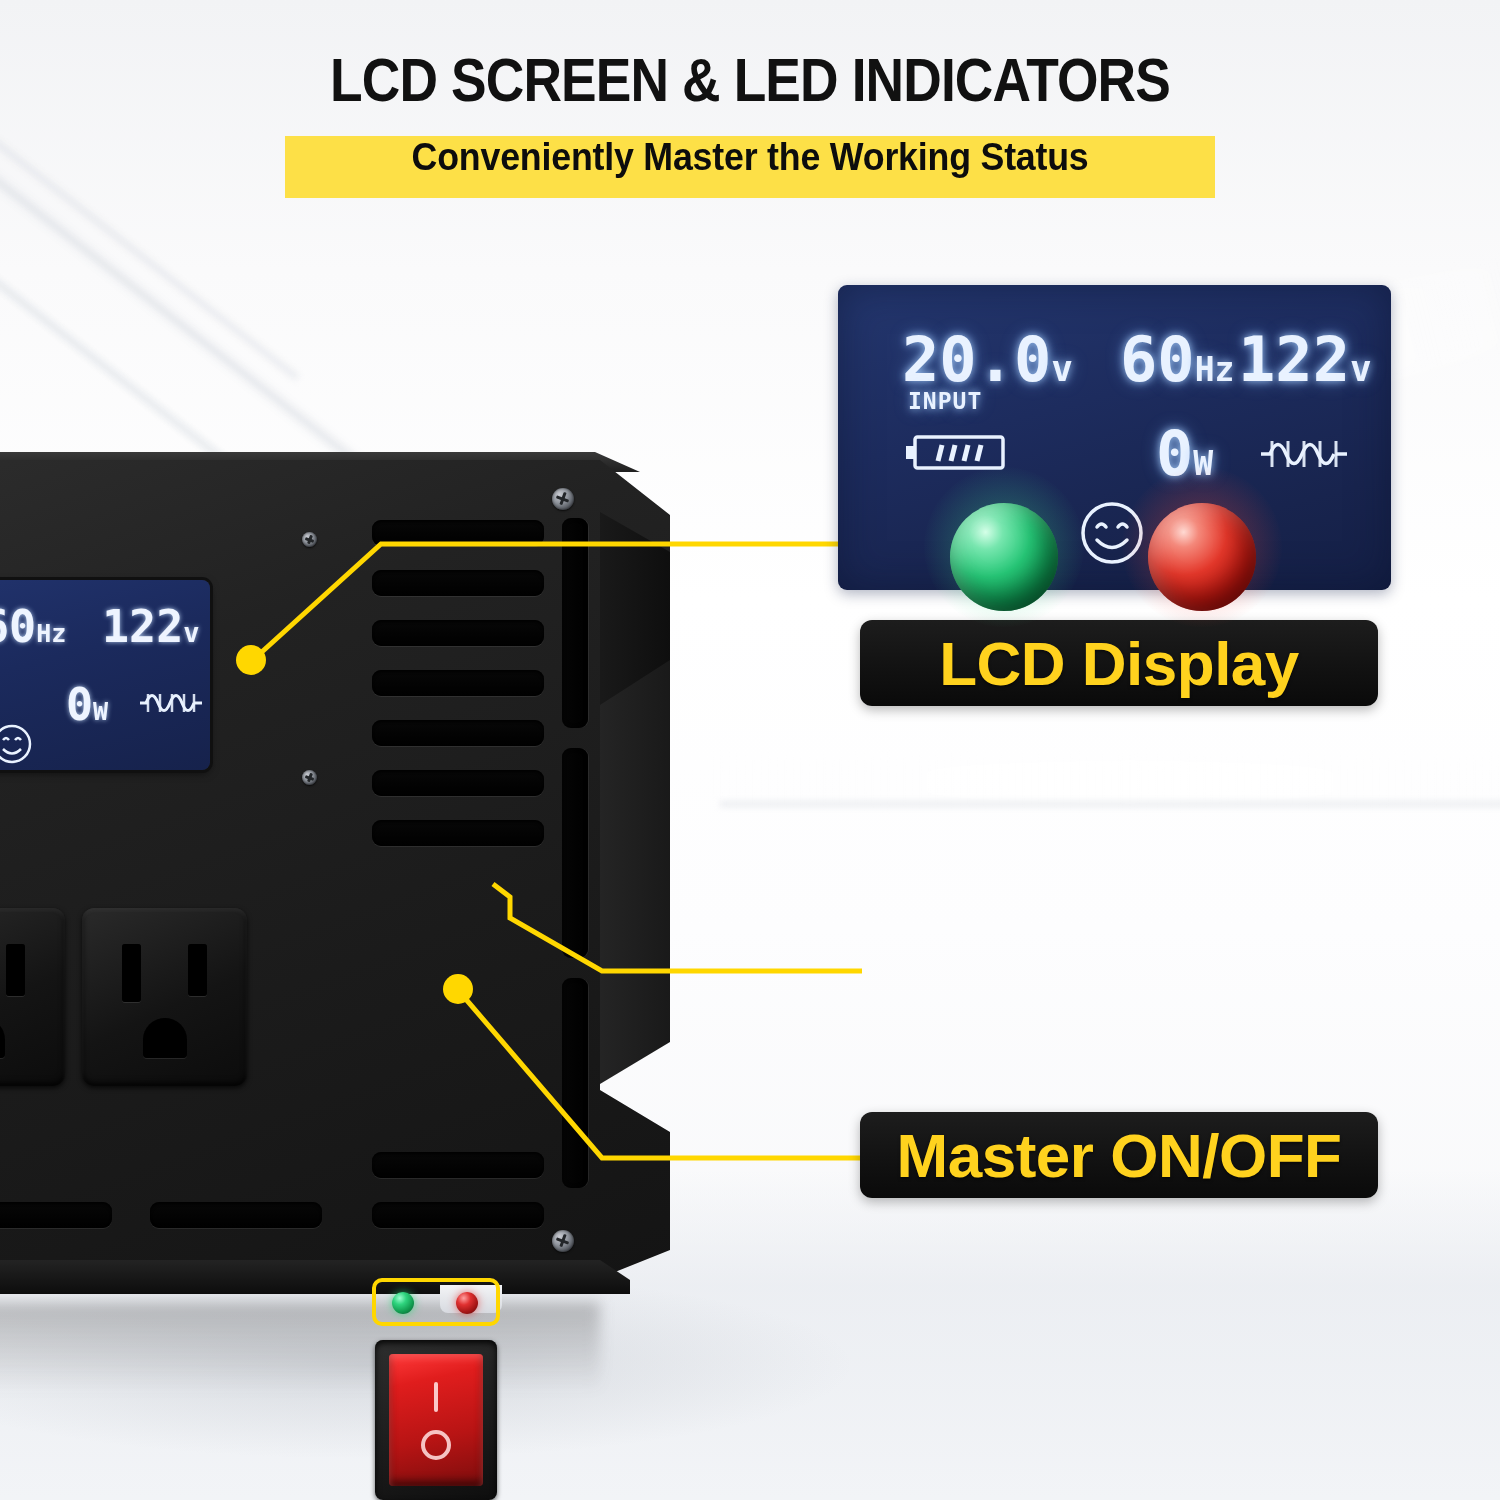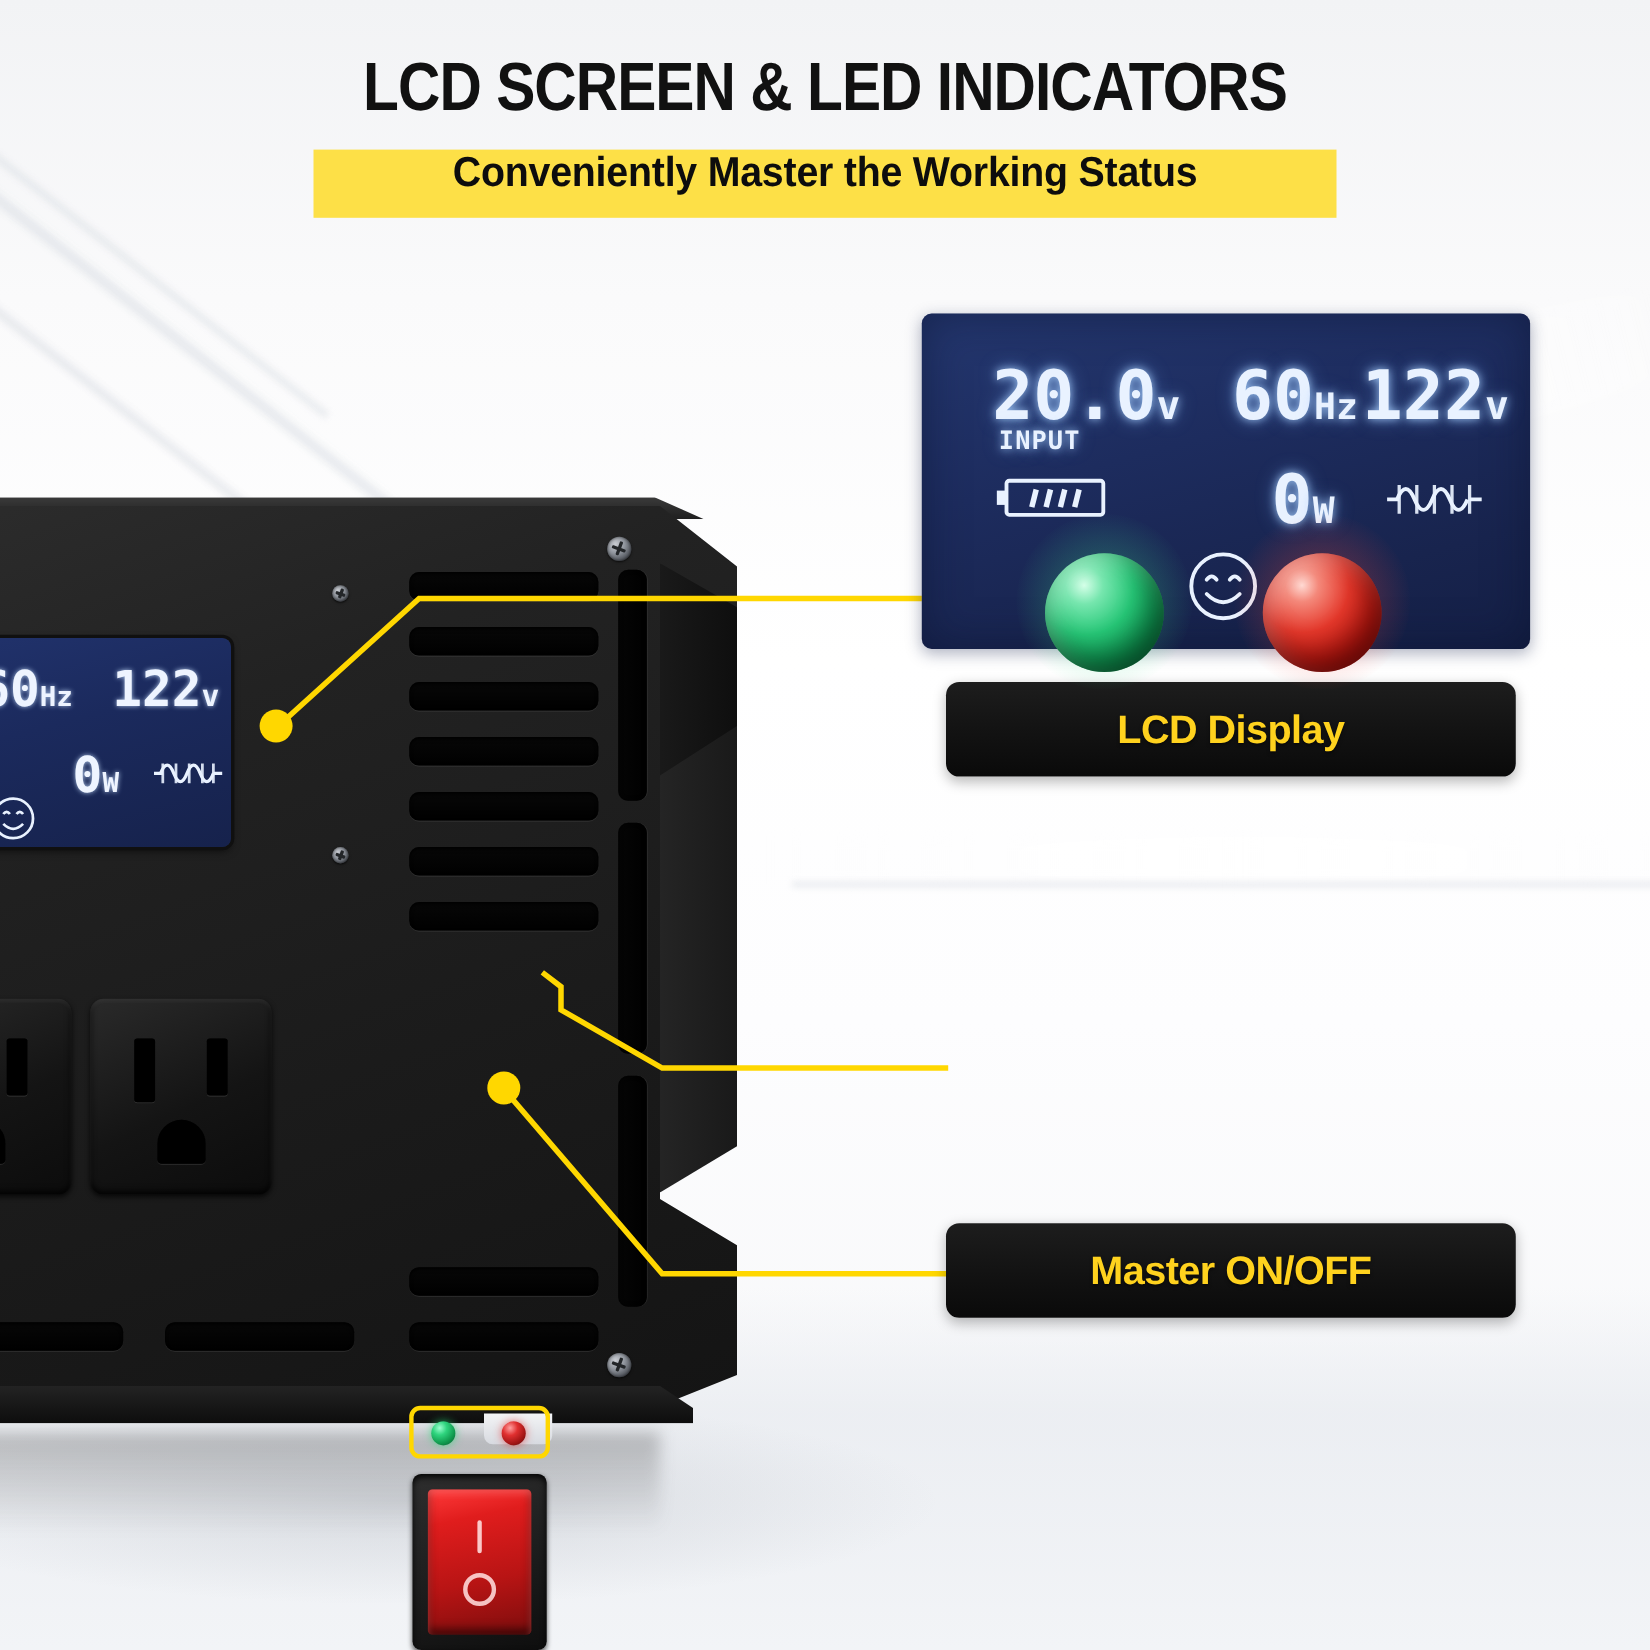--- a/index.html
+++ b/index.html
@@ -215,21 +215,21 @@
 
   .chip {
     position:absolute; left:22px;
     width:518px; height:86px;
     background:linear-gradient(180deg,#1d1d1d 0%, #121212 55%, #0a0a0a 100%);
     border-radius:12px;
     box-shadow:0 4px 12px rgba(0,0,0,.28);
     display:flex; align-items:center; justify-content:center;
   }
   .chip-text {
-    color:#FFD21E; font-size:36px; font-weight:bold;
+    color:#FFD21E; font-size:62px; font-weight:bold;
     letter-spacing:-.5px; white-space:nowrap;
     text-shadow:0 2px 3px rgba(0,0,0,.5);
   }
 
   
   #big-leds { position:absolute; left:0; top:208px; width:553px; height:160px; }
   .big-led { position:absolute; top:10px; width:108px; height:108px; border-radius:50%; }
   .big-led-glow { position:absolute; top:-26px; width:160px; height:160px; border-radius:50%; }
   #big-led-green {
     left:112px;

